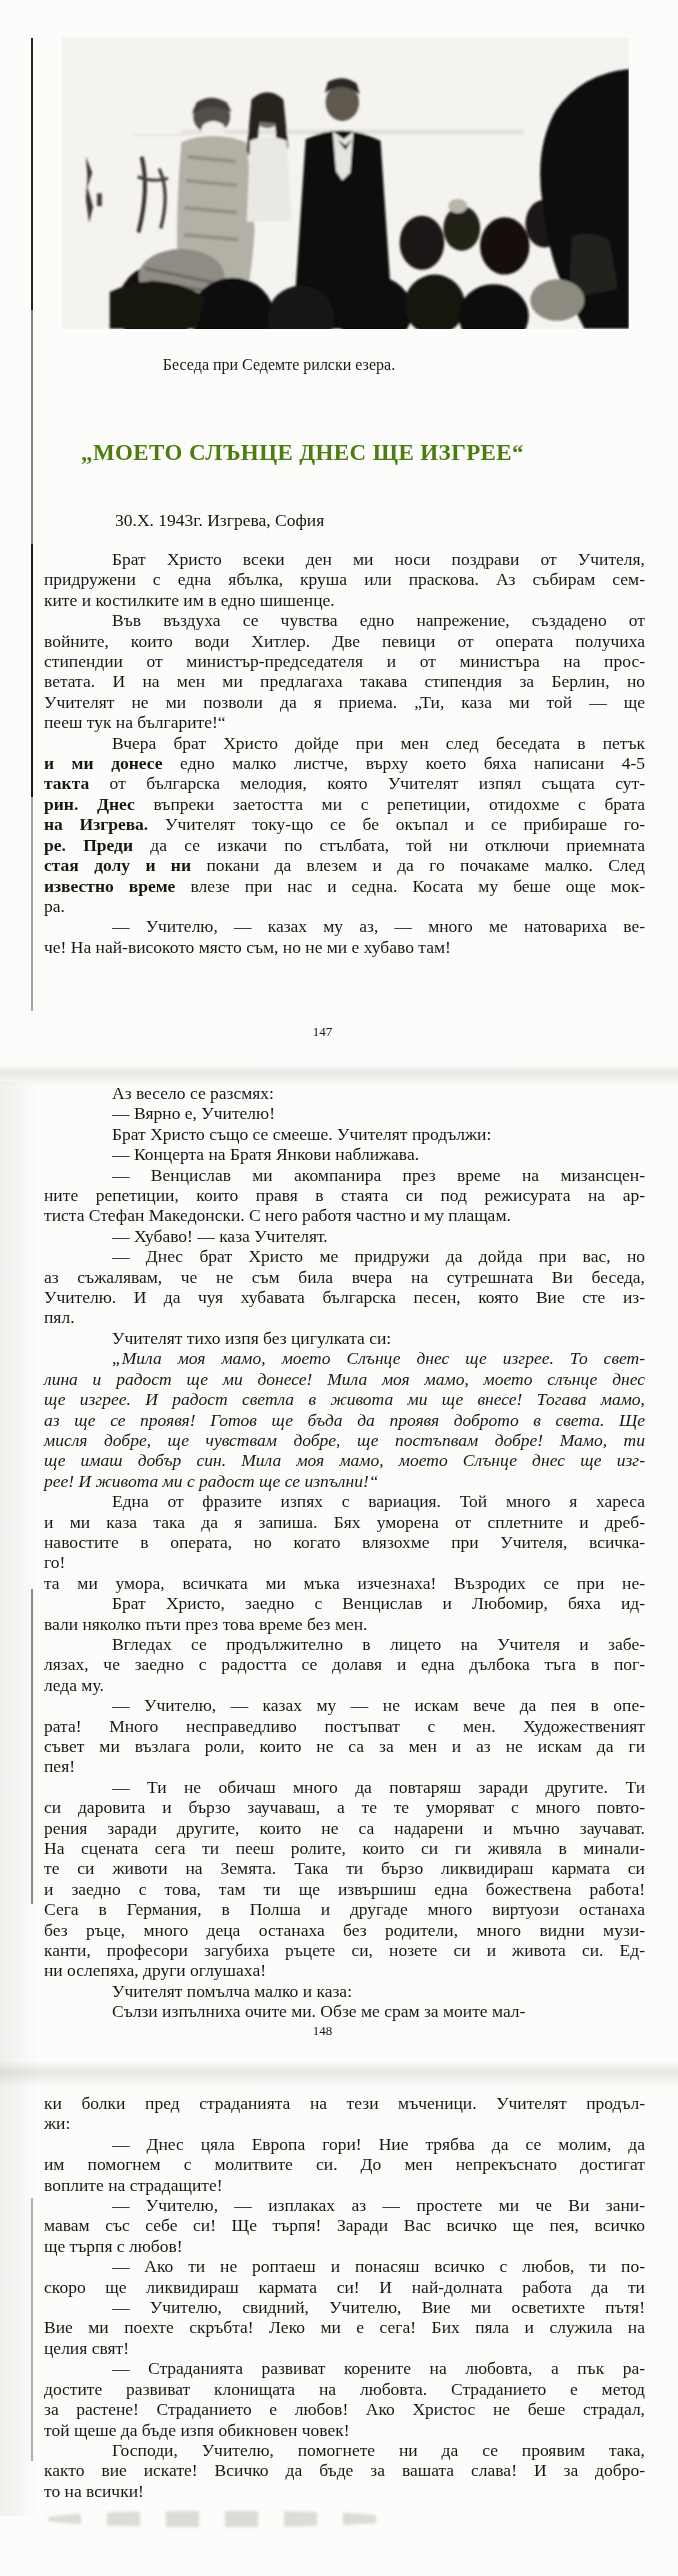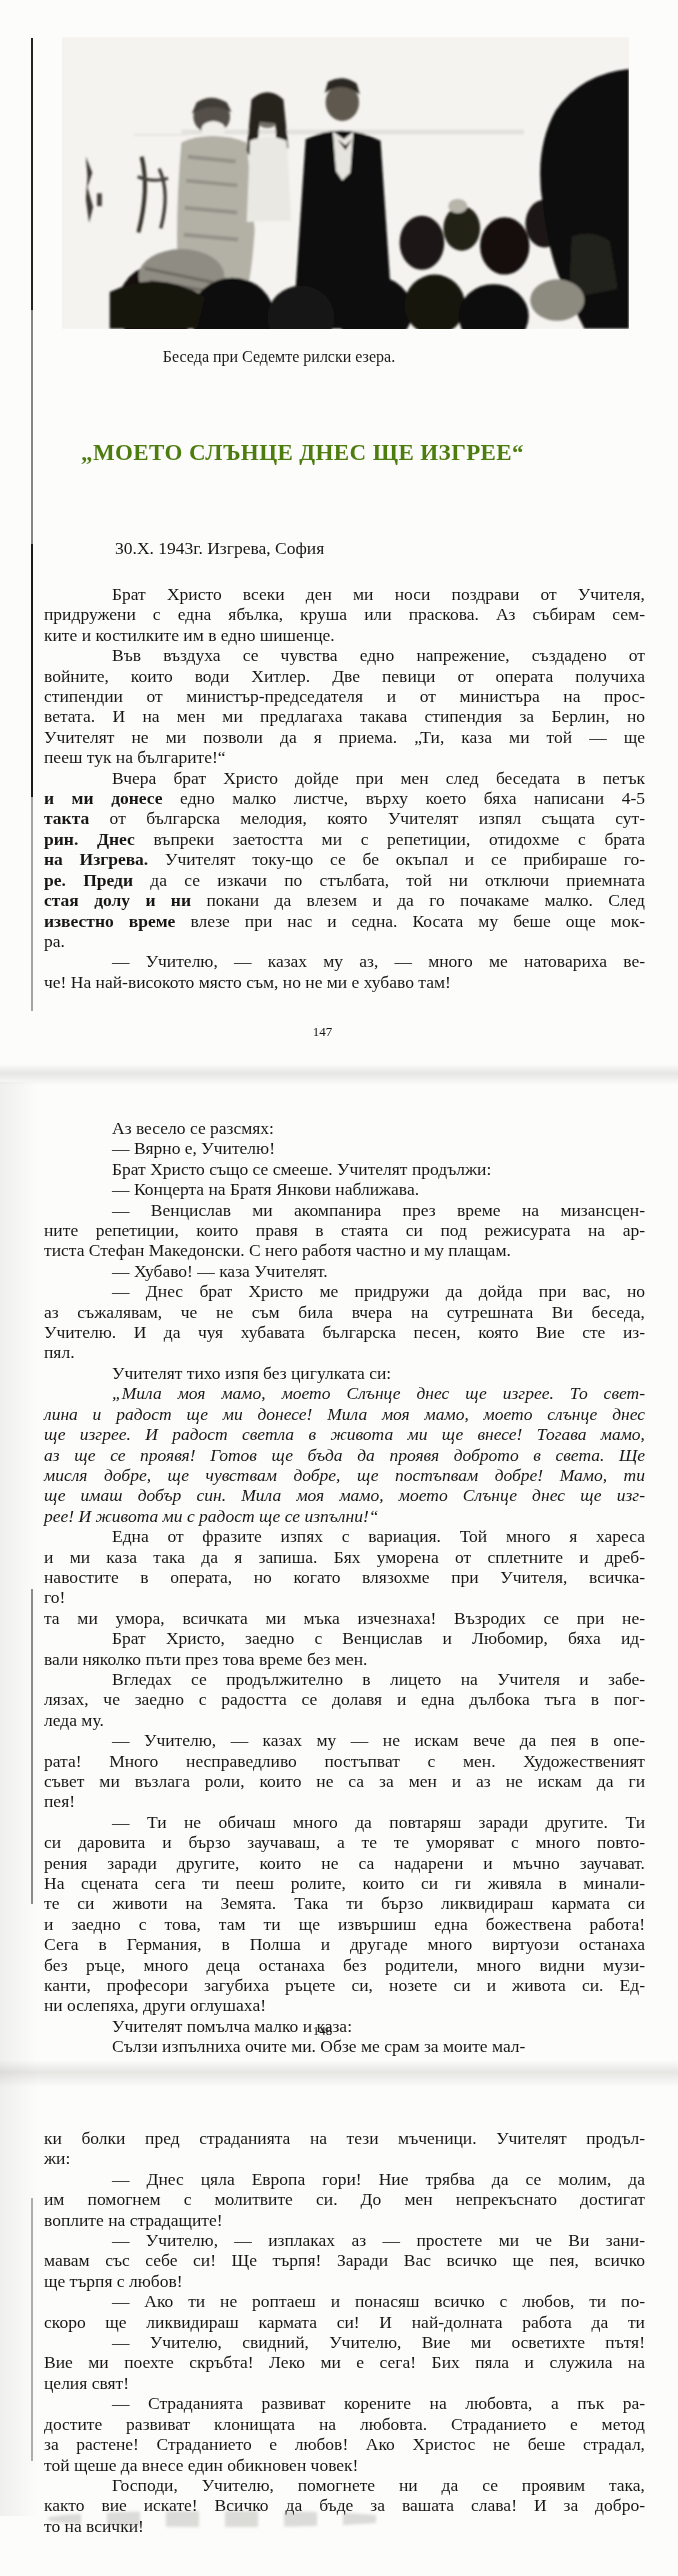--- a/index.html
+++ b/index.html
@@ -7,26 +7,26 @@
     width:679px;height:2576px;position:relative;overflow:hidden;
     background:#fcfcfa;
     font-family:"Liberation Serif","DejaVu Serif",serif;
     color:#181613;
   }
   .abs{position:absolute;}
   
   #photo{left:62px;top:37px;width:567px;height:292px;}
   #photo svg{display:block;}
   
-  #caption{left:32px;top:348px;width:494px;text-align:center;font-size:16px;color:#1b1916;}
+  #caption{left:32px;top:356px;width:494px;text-align:center;font-size:16px;color:#1b1916;}
   #title{left:0;top:440px;width:605px;text-align:center;font-size:23px;font-weight:bold;
          letter-spacing:0.4px;margin:0;color:#4d7c0f;}
-  #dateline{left:115px;top:510px;font-size:17.5px;margin-top:28px;}
-  
-  .textcol{font-size:17.5px;line-height:20.4px;width:601px;color:#181613;margin-top:35px;}
+  #dateline{left:115px;top:510px;font-size:17.5px;}
+  
+  .textcol{font-size:17.5px;line-height:20.4px;width:601px;color:#181613;}
   #text-a{left:44px;top:549px;}
   #text-b{left:44px;top:1083px;}
   #text-c{left:44px;top:2093px;}
   .para{margin:0;}
   .para.italic{font-style:italic;}
   .tline{text-align:justify;text-align-last:justify;}
   .tline.lastline{text-align-last:left;}
   .tline.indent{text-indent:68px;}
   .ink-bold{font-weight:bold;}
   
@@ -263,21 +263,21 @@
     </div>
     <div class="para">
       <div class="tline indent">— Учителю, свидний, Учителю, Вие ми осветихте пътя!</div>
       <div class="tline">Вие ми поехте скръбта! Леко ми е сега! Бих пяла и служила на</div>
       <div class="tline lastline">целия свят!</div>
     </div>
     <div class="para">
       <div class="tline indent">— Страданията развиват корените на любовта, а пък ра-</div>
       <div class="tline">достите развиват клонищата на любовта. Страданието е метод</div>
       <div class="tline">за растене! Страданието е любов! Ако Христос не беше страдал,</div>
-      <div class="tline lastline">той щеше да внесе един обикновен човек!</div>
+      <div class="tline lastline">той щеше да бъде изпя обикновен човек!</div>
     </div>
     <div class="para">
       <div class="tline indent">Господи, Учителю, помогнете ни да се проявим така,</div>
       <div class="tline">както вие искате! Всичко да бъде за вашата слава! И за добро-</div>
       <div class="tline lastline">то на всички!</div>
     </div>
   </div>
 
 <div class="abs" id="smudge"></div>
 

